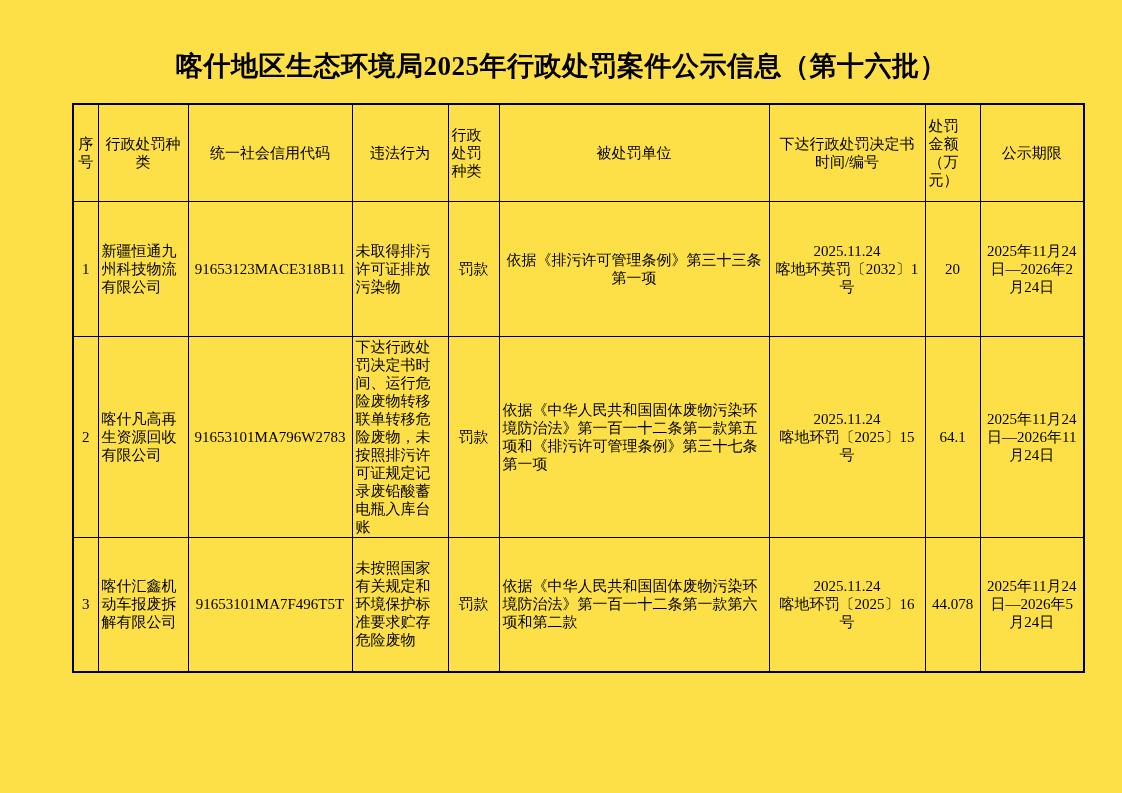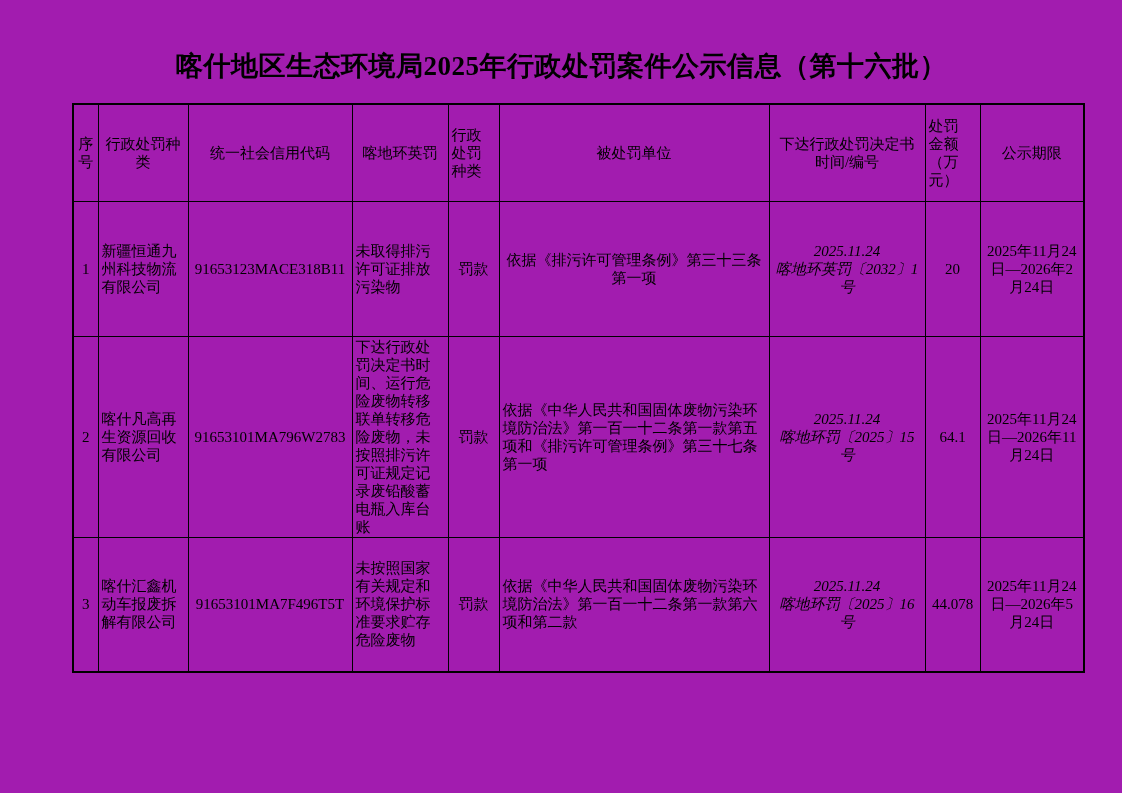--- a/index.html
+++ b/index.html
@@ -5,21 +5,21 @@
   * { margin: 0; padding: 0; box-sizing: border-box; }
   html, body { background: #ffffff; }
   body {
     width: 1122px; height: 793px;
     font-family: "Liberation Serif", "DejaVu Serif", serif;
     color: #000000;
   }
   .page {
     position: relative;
     width: 1122px; height: 793px;
-    background: #a21caf;
+    background: #fde047;
     overflow: hidden;
   }
   .doc-title {
     position: absolute;
     top: 48px; left: 56px; width: 1011px;
     text-align: center;
     font-size: 27px;
     font-weight: bold;
     letter-spacing: 0.5px;
     white-space: nowrap;
@@ -42,21 +42,21 @@
     word-break: break-all;
     overflow: hidden;
   }
   .penalty-table thead tr { height: 97px; }
   .penalty-table tbody tr.row-1 { height: 135px; }
   .penalty-table tbody tr.row-2 { height: 165px; }
   .penalty-table tbody tr.row-3 { height: 135px; }
   .al-c { text-align: center; }
   .al-l { text-align: left; }
   .pad-sm { padding: 1px 2px; }
-  .decision-cell div { text-align: center; font-style: italic; }
+  .decision-cell div { text-align: center; }
 </style>
 </head>
 <body>
 
 <div class="page">
 
   <h1 class="doc-title">喀什地区生态环境局2025年行政处罚案件公示信息（第十六批）</h1>
 
   <table class="penalty-table">
     <colgroup>
@@ -68,21 +68,21 @@
       <col style="width:270px">
       <col style="width:156px">
       <col style="width:55px">
       <col style="width:104px">
     </colgroup>
     <thead>
       <tr>
         <th class="al-c pad-sm">序号</th>
         <th class="al-c">行政处罚种类</th>
         <th class="al-c">统一社会信用代码</th>
-        <th class="al-c">喀地环英罚</th>
+        <th class="al-c">违法行为</th>
         <th class="al-l pad-sm">行政处罚种类</th>
         <th class="al-c">被处罚单位</th>
         <th class="al-c pad-sm">下达行政处罚决定书时间/编号</th>
         <th class="al-l pad-sm">处罚 金额（万元）</th>
         <th class="al-c">公示期限</th>
       </tr>
     </thead>
     <tbody>
       <tr class="row-1">
         <td class="al-c pad-sm">1</td>

